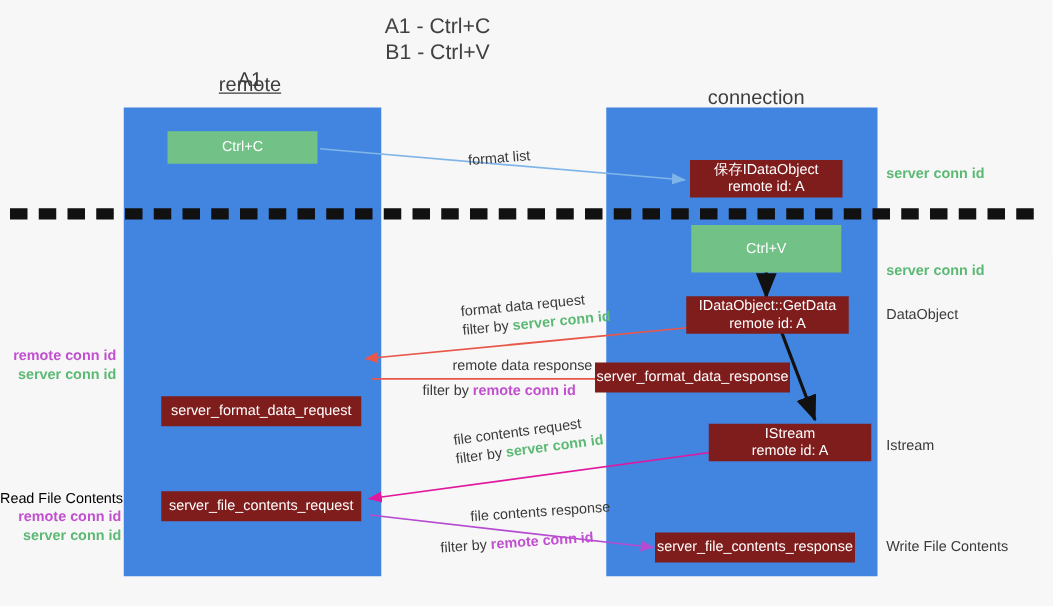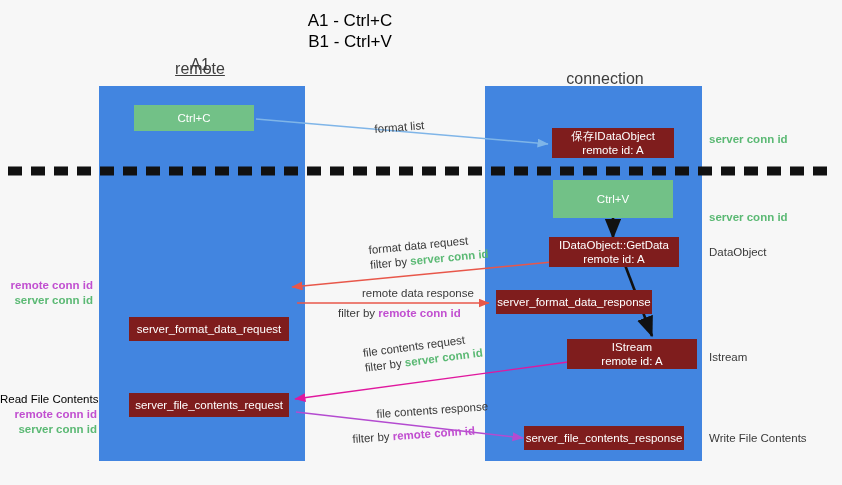--- a/index.html
+++ b/index.html
@@ -30,21 +30,21 @@
   .lane-title {
     position: absolute;
     text-align: center;
     color: #3d3d3d;
     font-size: 16px;
     line-height: 14px;
   }
   .title {
     position: absolute;
     text-align: center;
-    color: #000000;
+    color: #404040;
     font-size: 17px;
     line-height: 21px;
     width: 700px;
     left: 0;
   }
   .node {
     position: absolute;
     box-sizing: border-box;
     color: #ffffff;
     font-size: 11.5px;
@@ -156,21 +156,21 @@
 
   <div class="node green" style="left:553px; top:180px; width:120px; height:38px;">
     <span>Ctrl+V</span>
   </div>
 
   <div class="node orange" style="left:549px; top:237px; width:130px; height:30px;">
     <span>IDataObject::GetData</span>
     <span>remote id: A</span>
   </div>
 
-  <div class="node orange" style="left:496px; top:290px; width:156px; height:24px;">
+  <div class="node orange" style="left:476px; top:290px; width:156px; height:24px;">
     <span>server_format_data_response</span>
   </div>
 
   <div class="node orange" style="left:567px; top:339px; width:130px; height:30px;">
     <span>IStream</span>
     <span>remote id: A</span>
   </div>
 
   <div class="node orange" style="left:524px; top:426px; width:160px; height:24px;">
     <span>server_file_contents_response</span>

